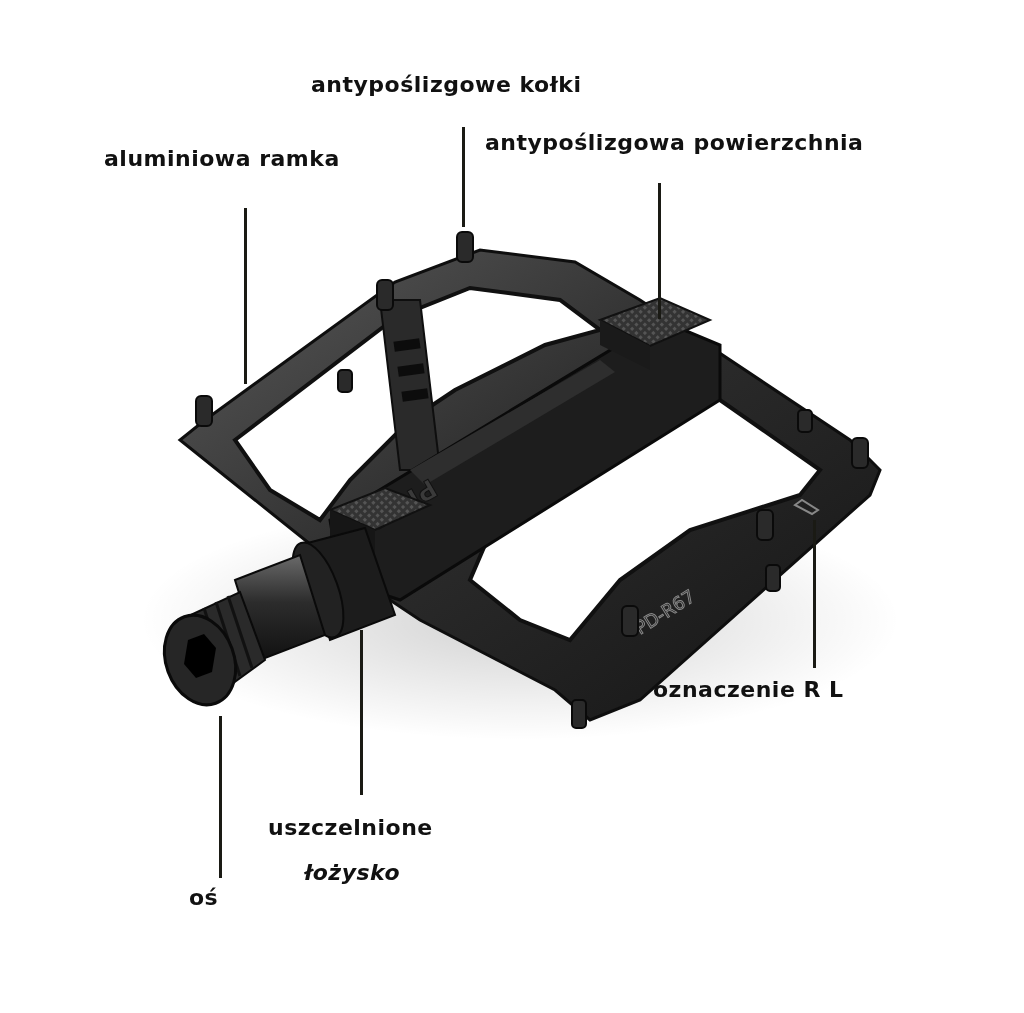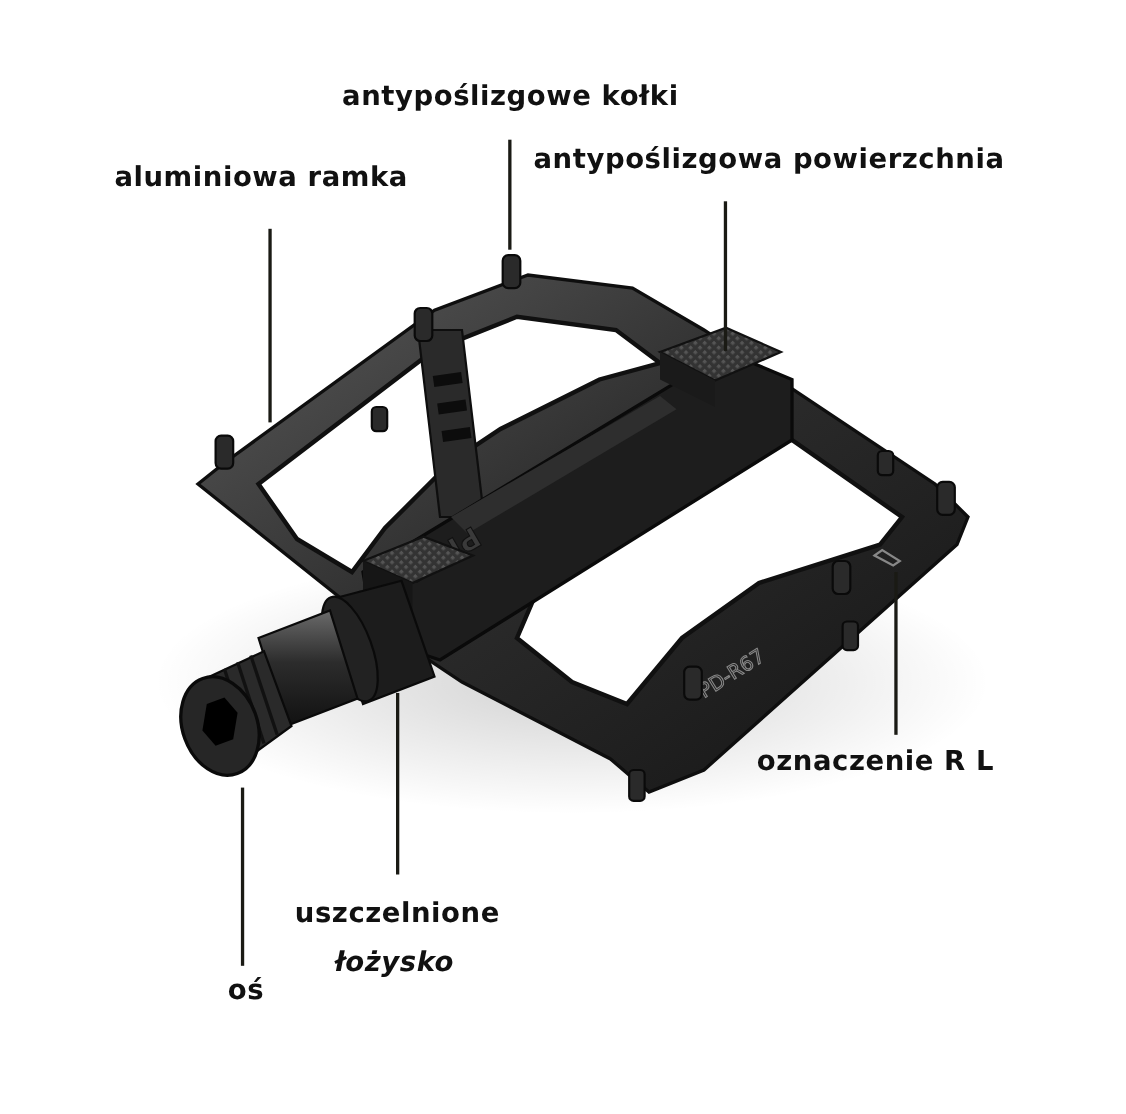--- a/index.html
+++ b/index.html
@@ -1,19 +1,19 @@
 <!DOCTYPE html>
 <html><head>
 <meta charset="utf-8">
 <style>
   html, body { margin: 0; padding: 0; background: #ffffff; }
   body { width: 1024px; height: 1013px; position: relative; overflow: hidden; font-family: "DejaVu Sans", sans-serif; }
   .canvas { position: absolute; left: 0; top: 0; width: 1024px; height: 1013px; }
   .label {
-    position: absolute; color: #111; font-weight: bold; font-size: 25px; letter-spacing: 0.5px;
+    position: absolute; color: #111; font-weight: bold; font-size: 22px; letter-spacing: 0.5px;
     font-family: "DejaVu Sans", sans-serif; white-space: nowrap; line-height: 1.2;
   }
   .leader { position: absolute; width: 3px; background: #1a1a14; }
   svg { position: absolute; left: 0; top: 0; }
 </style>
 </head>
 <body>
 
 <div class="canvas">
 
@@ -102,17 +102,17 @@
   <div class="leader" style="left:462px; top:127px; height:100px;"></div>
   <div class="leader" style="left:244px; top:208px; height:176px;"></div>
   <div class="leader" style="left:658px; top:183px; height:136px;"></div>
   <div class="leader" style="left:813px; top:520px; height:148px;"></div>
   <div class="leader" style="left:360px; top:630px; height:165px;"></div>
   <div class="leader" style="left:219px; top:716px; height:162px;"></div>
 
   <div class="label" style="left:311px; top:72px;">antypoślizgowe kołki</div>
   <div class="label" style="left:485px; top:130px;">antypoślizgowa powierzchnia</div>
   <div class="label" style="left:104px; top:146px;">aluminiowa ramka</div>
-  <div class="label" style="left:688px; top:677px;">oznaczenie R L</div>
+  <div class="label" style="left:653px; top:677px;">oznaczenie R L</div>
   <div class="label" style="left:268px; top:815px;">uszczelnione</div>
   <div class="label" style="left:304px; top:860px;font-style:italic;">łożysko</div>
-  <div class="label" style="left:207px; top:885px;">oś</div>
+  <div class="label" style="left:189px; top:885px;">oś</div>
 </div>
 
 </body></html>

